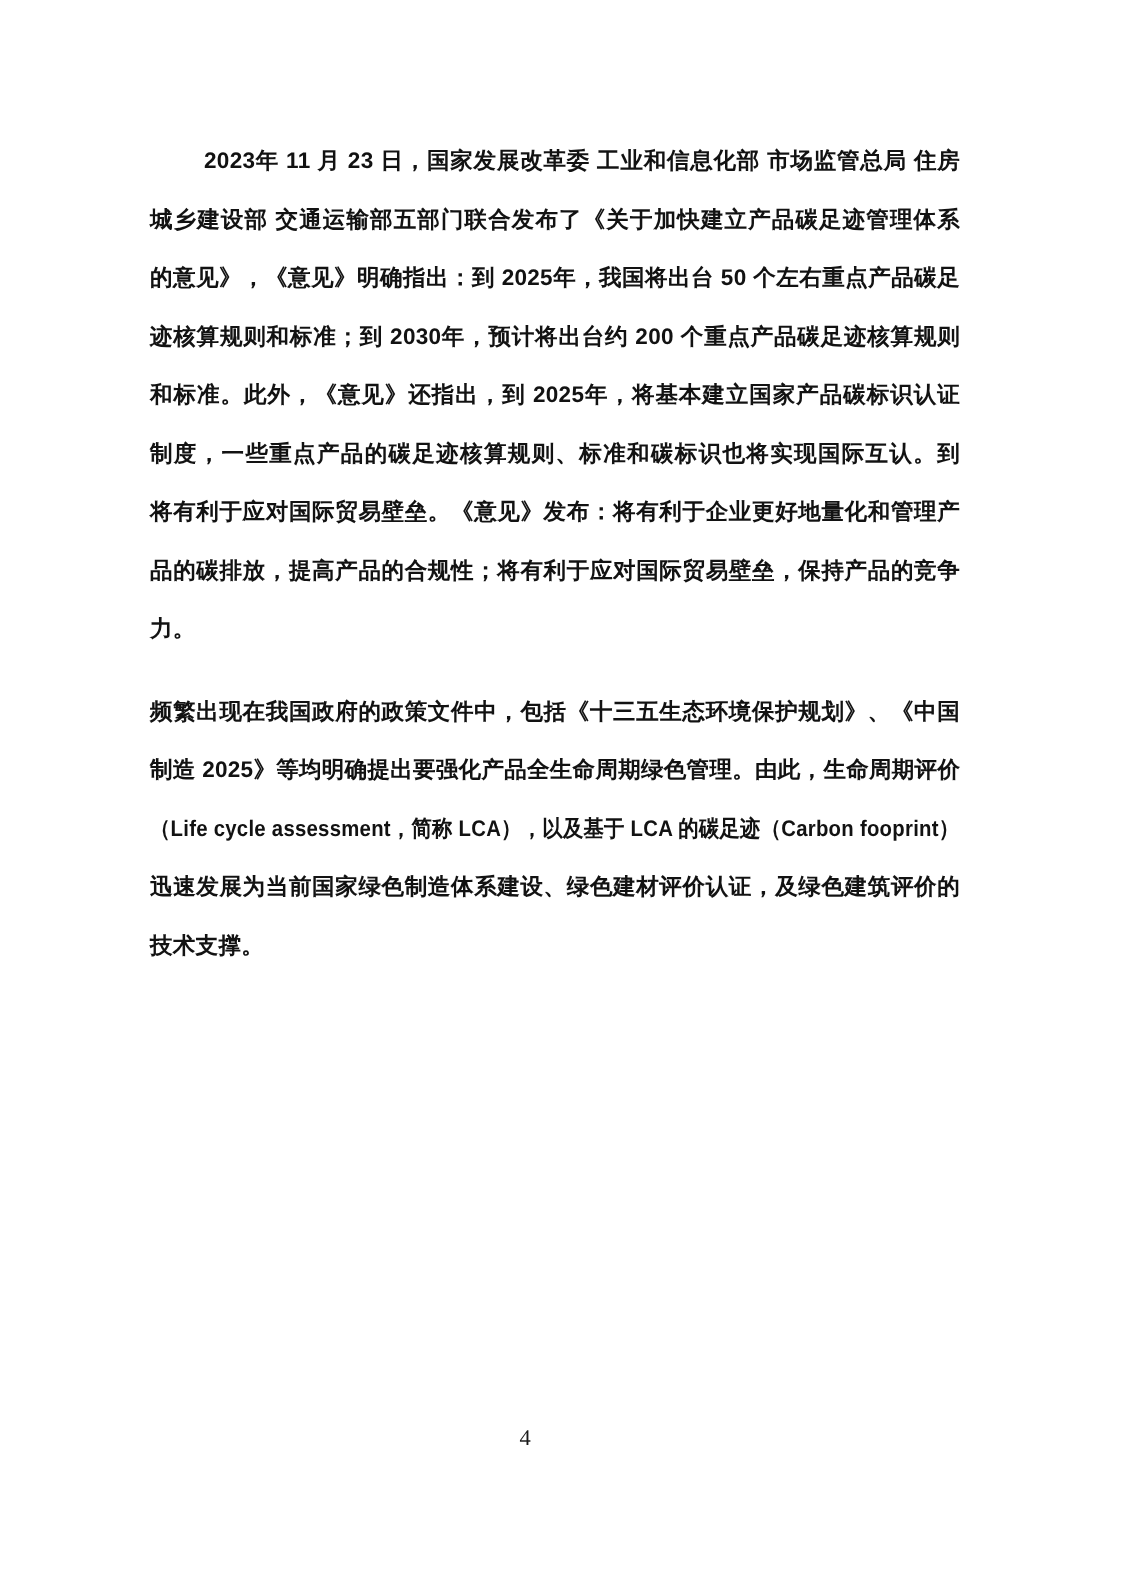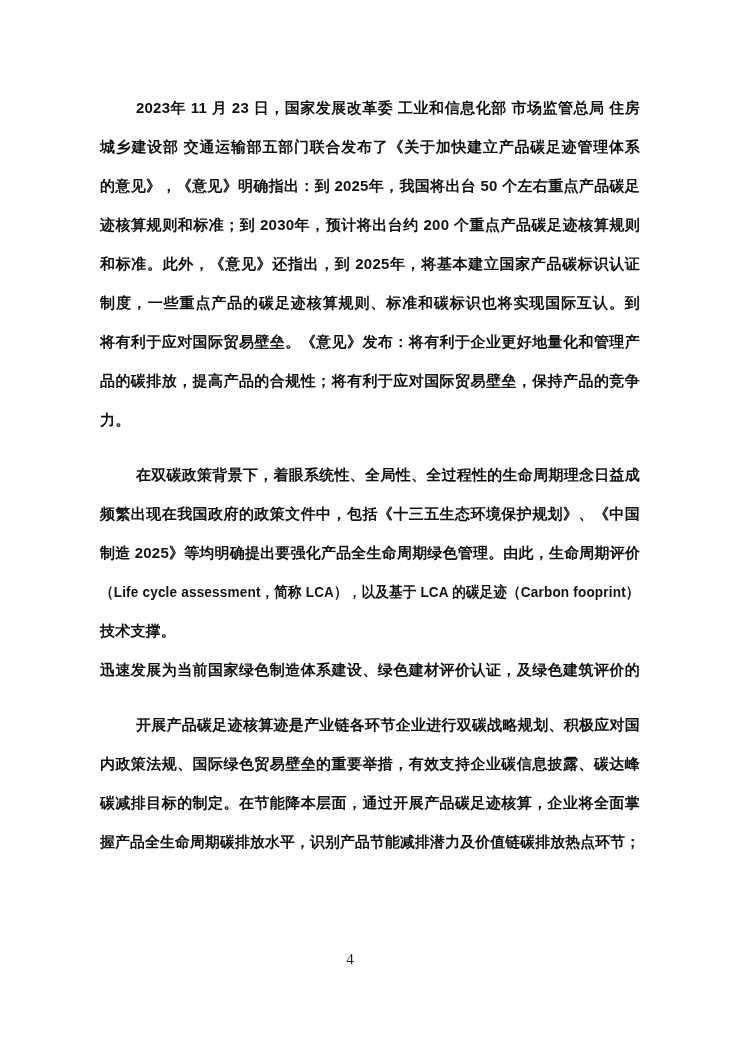--- a/index.html
+++ b/index.html
@@ -65,30 +65,23 @@
         <div class="line">城乡建设部 交通运输部五部门联合发布了《关于加快建立产品碳足迹管理体系</div>
         <div class="line">的意见》，《意见》明确指出：到 2025年，我国将出台 50 个左右重点产品碳足</div>
         <div class="line">迹核算规则和标准；到 2030年，预计将出台约 200 个重点产品碳足迹核算规则</div>
         <div class="line">和标准。此外，《意见》还指出，到 2025年，将基本建立国家产品碳标识认证</div>
         <div class="line">制度，一些重点产品的碳足迹核算规则、标准和碳标识也将实现国际互认。到</div>
         <div class="line">将有利于应对国际贸易壁垒。《意见》发布：将有利于企业更好地量化和管理产</div>
         <div class="line">品的碳排放，提高产品的合规性；将有利于应对国际贸易壁垒，保持产品的竞争</div>
         <div class="line last">力。</div>
       </div>
       <div class="para">
-        <div class="line first">在双碳政策背景下，着眼系统性、全局性、全过程性的生命周期理念日益成</div>
         <div class="line">频繁出现在我国政府的政策文件中，包括《十三五生态环境保护规划》、《中国</div>
         <div class="line">制造 2025》等均明确提出要强化产品全生命周期绿色管理。由此，生命周期评价</div>
         <div class="line" style="transform: scaleX(0.90301); transform-origin: left center; text-align-last: left;">（Life cycle assessment，简称 LCA），以及基于 LCA 的碳足迹（Carbon fooprint）</div>
+        <div class="line">迅速发展为当前国家绿色制造体系建设、绿色建材评价认证，及绿色建筑评价的</div>
         <div class="line last">技术支撑。</div>
-        <div class="line">迅速发展为当前国家绿色制造体系建设、绿色建材评价认证，及绿色建筑评价的</div>
-      </div>
-      <div class="para">
-        <div class="line first">开展产品碳足迹核算迹是产业链各环节企业进行双碳战略规划、积极应对国</div>
-        <div class="line">内政策法规、国际绿色贸易壁垒的重要举措，有效支持企业碳信息披露、碳达峰</div>
-        <div class="line">碳减排目标的制定。在节能降本层面，通过开展产品碳足迹核算，企业将全面掌</div>
-        <div class="line" style="transform: scaleX(0.987203); transform-origin: left center; text-align-last: left;">握产品全生命周期碳排放水平，识别产品节能减排潜力及价值链碳排放热点环节；</div>
       </div>
     </div>
   <div class="footer">
     <span class="page-number">4</span>
   </div>
 </div>
 
 </body></html>

